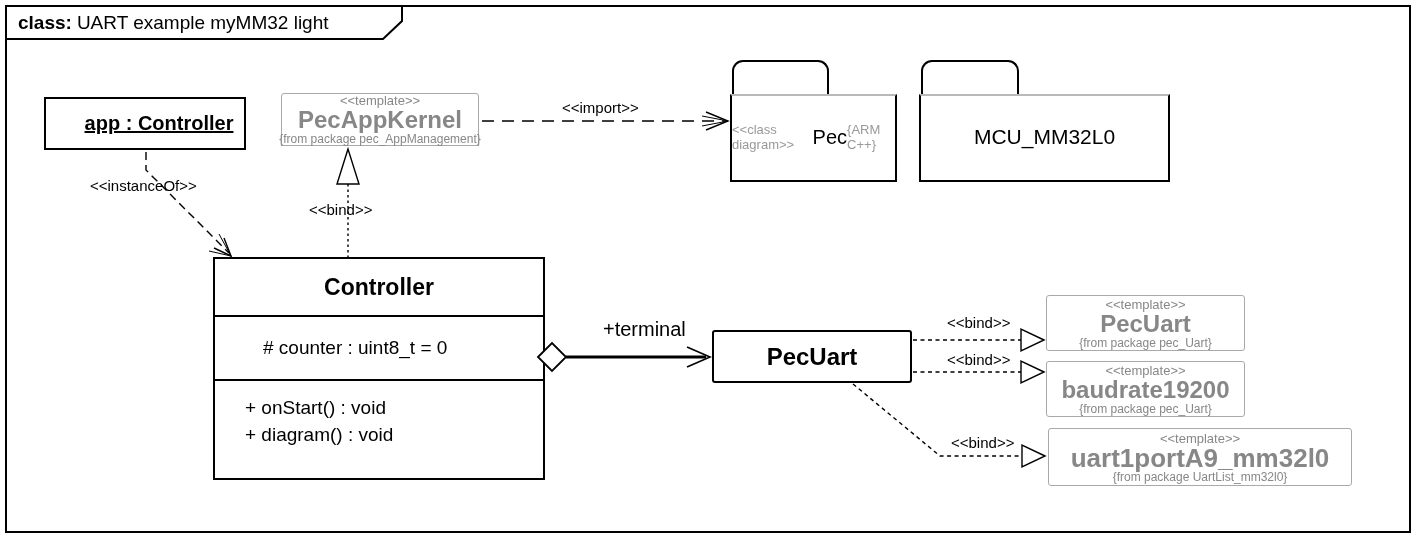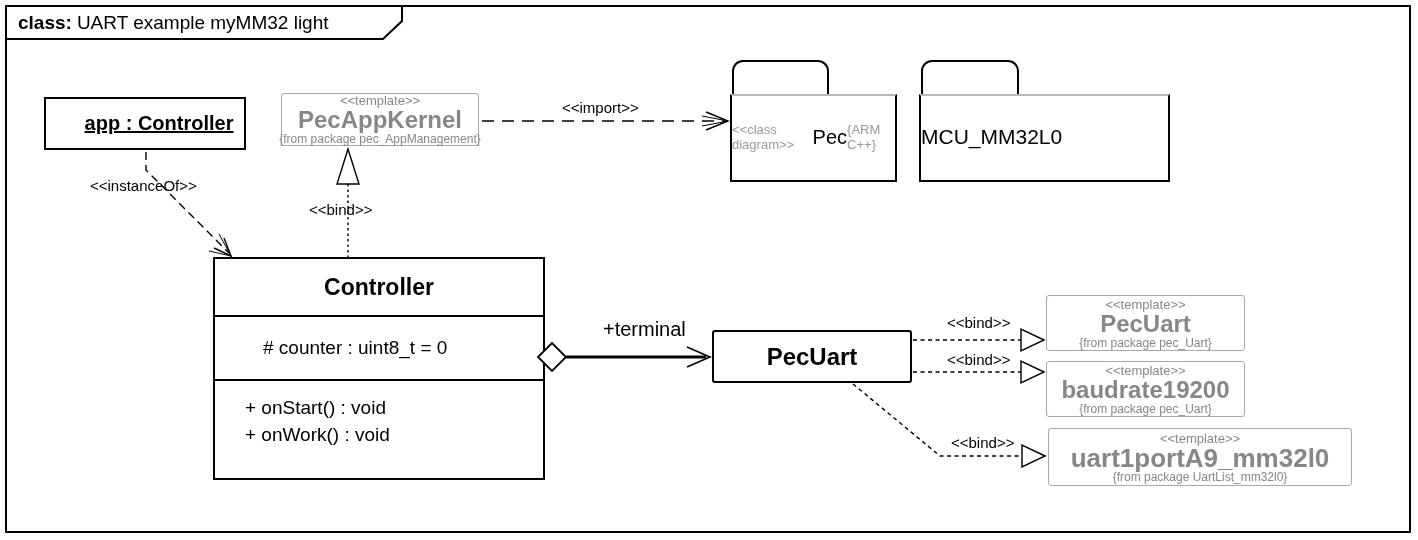--- a/index.html
+++ b/index.html
@@ -84,35 +84,35 @@
     <div class="pkg-tab" style="left:732px;top:60px;width:97px;height:36px;"></div>
     <div class="pkg-body" style="left:730px;top:94px;width:167px;height:88px;">
       <div class="stereo">&lt;&lt;class diagram&gt;&gt;</div>
       <div class="pname">Pec</div>
       <div class="tag">{ARM C++}</div>
     </div>
   </div>
 
   <div>
     <div class="pkg-tab" style="left:921px;top:60px;width:98px;height:36px;"></div>
-    <div class="pkg-body" style="left:919px;top:94px;width:251px;height:88px;justify-content:flex-start;">
+    <div class="pkg-body" style="left:919px;top:94px;width:251px;height:88px;justify-content:center;">
       <div class="pname" style="font-size:21px;">MCU_MM32L0</div>
     </div>
   </div>
 
   <div class="abs" id="controller">
     <div class="hdr">
       <span>Controller</span>
     </div>
     <div class="attrs">
       <span># counter : uint8_t = 0</span>
     </div>
     <div class="ops">
       <div>+ onStart() : void</div>
-      <div>+ onWork() : void</div>
+      <div>+ diagram() : void</div>
     </div>
   </div>
 
   <div class="abs node" id="terminal">
     <span>PecUart</span>
   </div>
 
   <div class="abs node col tmpl" id="pec-uart">
     <div class="stereo">&lt;&lt;template&gt;&gt;</div>
     <div class="tname">PecUart</div>

